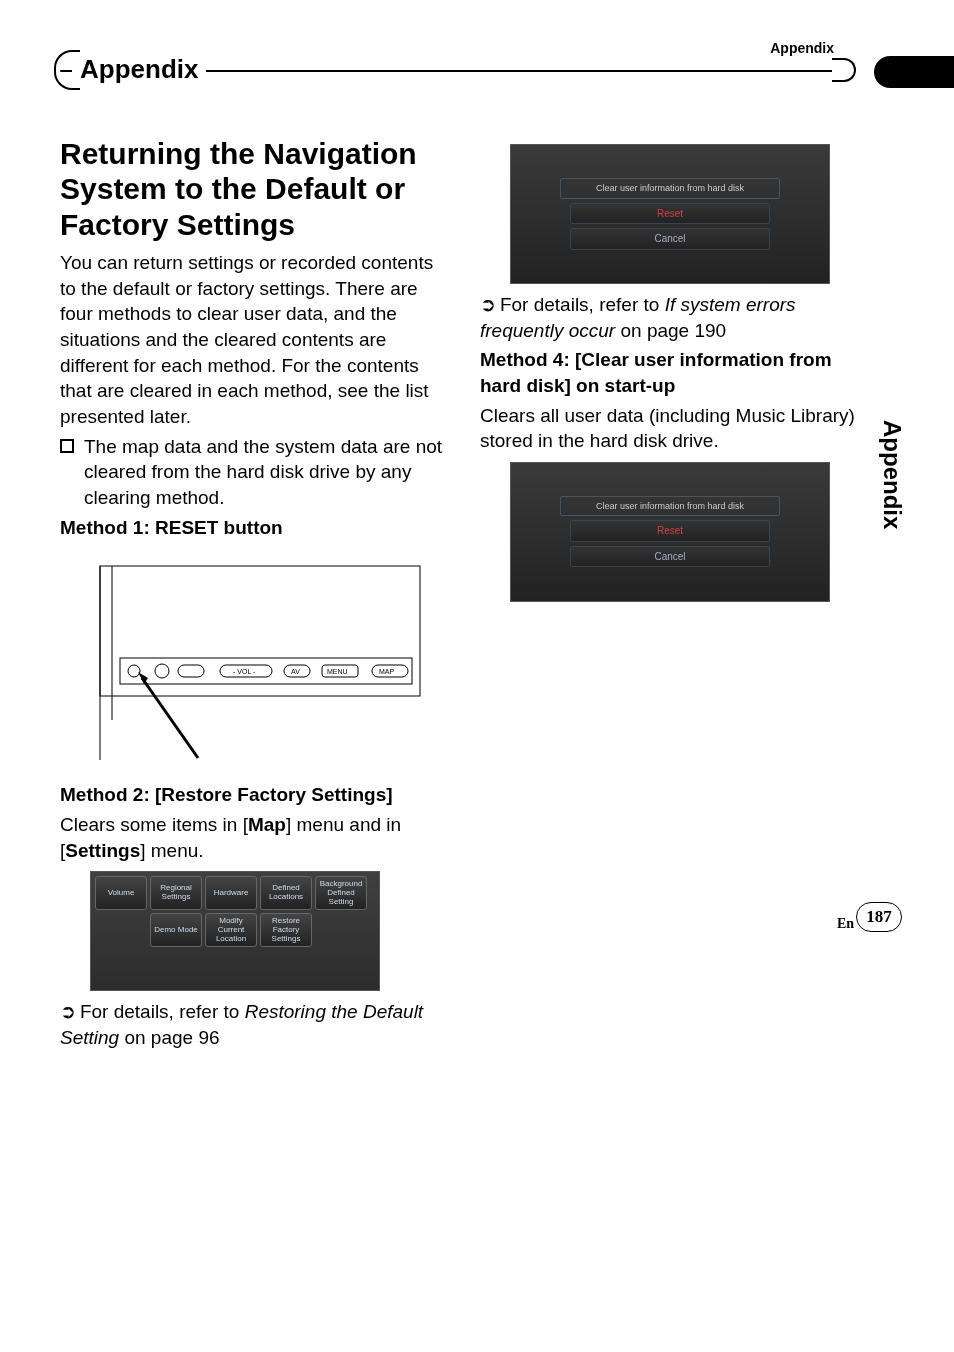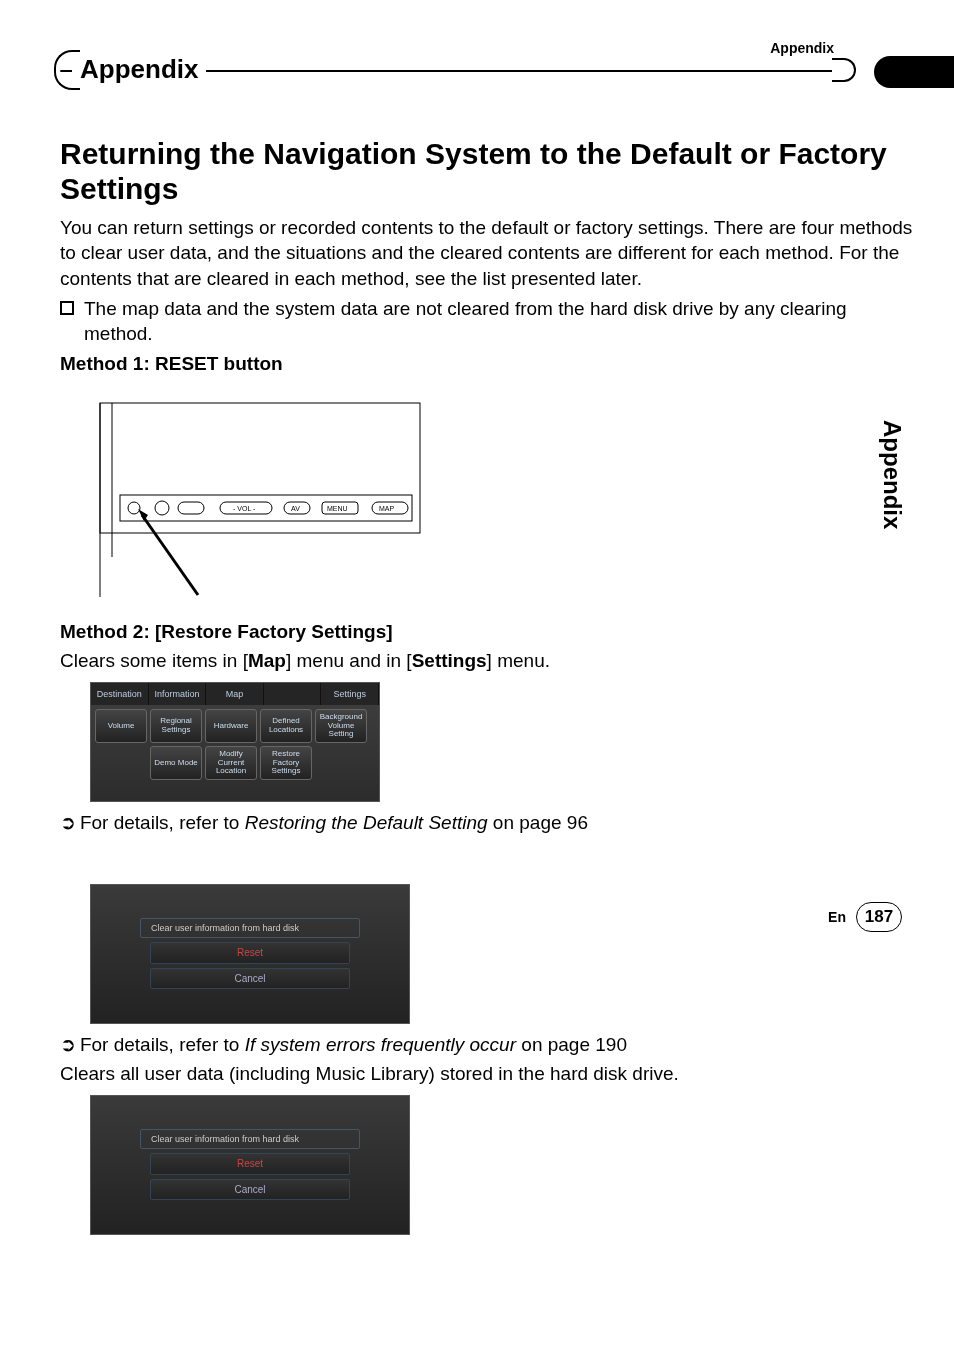--- a/index.html
+++ b/index.html
@@ -5,44 +5,44 @@
   * { box-sizing: border-box; margin: 0; padding: 0; }
   html, body { width: 954px; height: 1352px; background: #fff; font-family: Arial, Helvetica, sans-serif; color: #000; }
   .page { position: relative; width: 954px; height: 960px; padding: 36px 40px 30px 60px; }
   .top-right-label { position: absolute; top: 40px; right: 120px; font-size: 14px; font-weight: bold; }
   .black-tab { position: absolute; top: 56px; right: 0; width: 80px; height: 32px; background: #000; border-radius: 16px 0 0 16px; }
   .banner { position: relative; margin-top: 20px; height: 36px; }
   .banner-line { position: absolute; top: 14px; left: 0; right: 70px; height: 2px; background: #000; border-radius: 2px; }
   .banner-text-wrap { position: absolute; top: -2px; left: 12px; background: #fff; padding: 0 8px; font-size: 26px; font-weight: 900; }
   .banner-bracket { position: absolute; top: -6px; left: -6px; width: 26px; height: 40px; border: 2px solid #000; border-right: none; border-radius: 18px 0 0 18px; }
   .banner-end { position: absolute; top: 2px; right: 58px; width: 24px; height: 24px; border: 2px solid #000; border-left: none; border-radius: 0 14px 14px 0; background:#fff;}
-  .content { display: flex; gap: 36px; margin-top: 44px; flex-direction: column; }
+  .content { display: flex; gap: 36px; margin-top: 44px; }
   .col { flex: 1 1 0; font-size: 19px; line-height: 1.35; }
   .col h1 { font-size: 30px; font-weight: 900; line-height: 1.18; margin-bottom: 8px; }
   .col p { margin-bottom: 4px; }
   .bold { font-weight: 900; }
   .bullet-row { display: flex; gap: 10px; margin: 4px 0; }
   .bullet-box { display:inline-block; width:14px; height:14px; border:2px solid #000; margin-top:5px; flex:none; }
   .figure { margin: 10px 0 6px 0; }
   .device-panel { width: 370px; height: 220px; border: none; position: relative; margin-left: 10px; }
   .device-panel svg { width: 100%; height: 100%; }
   .caption { font-size: 17px; text-decoration: underline; line-height:1.35; margin-left:10px; margin-right:20px;}
   .screenshot { width: 290px; height: 120px; background: linear-gradient(#404040,#2c2c2c); margin: 8px 0 8px 30px; border:1px solid #555; position:relative; }
   .ss-tabs { display:flex; height:22px; background:#252525; }
   .ss-tab { flex:1; color:#bcd; font-size:9px; display:flex; align-items:center; justify-content:center; border-right:1px solid #111;}
   .ss-body { display:flex; flex-wrap:wrap; padding:4px; gap:3px; }
   .ss-btn { width:52px; height:34px; background:linear-gradient(#444,#222); border:1px solid #666; border-radius:3px; color:#cde; font-size:8px; display:flex; align-items:center; justify-content:center; text-align:center; line-height:1.1;}
   .dialog { width: 320px; height: 140px; background: linear-gradient(#3a3a3a,#222); margin: 8px 0 8px 30px; border:1px solid #555; display:flex; flex-direction:column; align-items:center; justify-content:center; gap:4px;}
-  .dialog .dlabel { font-size:9px; color:#ccc; border:1px solid #456; padding:3px 10px; border-radius:2px; width:220px; text-align:left;}
+  .dialog .dlabel { font-size:9px; color:#ccc; border:1px solid #456; padding:3px 10px; border-radius:2px; width:220px; text-align:center;}
   .dialog .dbtn { font-size:10px; color:#c44; border:1px solid #345; background:linear-gradient(#333,#222); padding:3px 10px; width:200px; text-align:center; border-radius:2px;}
   .dialog .dbtn.cn { color:#aac; }
   .pointer { font-size:19px; margin-right:4px; }
   .italic { font-style: italic; }
   .side-label { position: absolute; right: 48px; top: 420px; font-size: 24px; font-weight: 900; writing-mode: vertical-rl; }
-  .footer { position: absolute; bottom: 28px; right: 52px; display:flex; align-items:center; gap:10px;}
+  .footer { position: absolute; bottom: 28px; right: 52px; display:flex; align-items:flex-end; gap:2px;font-family:Liberation Serif, serif;}
   .pagecircle { width:46px; height:30px; border:1.5px solid #000; border-radius:16px; display:flex; align-items:center; justify-content:center; font-size:17px; font-weight:bold;}
   .en { font-size:14px; font-weight:bold; }
 </style>
 </head>
 <body>
 <div class="page">
 
 <div class="top-right-label">Appendix</div>
 <div class="black-tab"></div>
 
@@ -85,33 +85,26 @@
         <polygon points="68,122 78,128 74,134" fill="#000"></polygon>
       </svg>
     </div>
 
     <p class="bold" style="margin-top:12px">Method 2: [Restore Factory Settings]</p>
     <p>
       <span>Clears some items in [</span><span class="bold">Map</span><span>] menu and in [</span><span class="bold">Settings</span><span>] menu.</span>
     </p>
 
     <div class="screenshot">
-      <div class="ss-tabs">
-        <div class="ss-tab">Destination</div>
-        <div class="ss-tab">Information</div>
-        <div class="ss-tab">Map</div>
-        <div class="ss-tab"></div>
-        <div class="ss-tab">Settings</div>
-      </div>
       <div class="ss-body">
         <div class="ss-btn">Volume</div>
         <div class="ss-btn">Regional Settings</div>
         <div class="ss-btn">Hardware</div>
         <div class="ss-btn">Defined Locations</div>
-        <div class="ss-btn">Background Volume Setting</div>
+        <div class="ss-btn">Background Defined Setting</div>
         <div class="ss-btn" style="visibility:hidden"></div>
         <div class="ss-btn">Demo Mode</div>
         <div class="ss-btn">Modify Current Location</div>
         <div class="ss-btn">Restore Factory Settings</div>
       </div>
     </div>
 
     <p>
       <span class="pointer">➲</span><span>For details, refer to </span><span class="italic">Restoring the Default Setting</span><span> on page 96</span>
     </p>
@@ -121,20 +114,21 @@
 
     <div class="dialog">
       <div class="dlabel">Clear user information from hard disk</div>
       <div class="dbtn">Reset</div>
       <div class="dbtn cn">Cancel</div>
     </div>
 
     <p>
       <span class="pointer">➲</span><span>For details, refer to </span><span class="italic">If system errors frequently occur</span><span> on page 190</span>
     </p>
+    <p class="bold">Method 4: [Clear user information from hard disk] on start-up</p>
     <p>Clears all user data (including Music Library) stored in the hard disk drive.</p>
 
     <div class="dialog">
       <div class="dlabel">Clear user information from hard disk</div>
       <div class="dbtn">Reset</div>
       <div class="dbtn cn">Cancel</div>
     </div>
 
   </div>
 </div>

